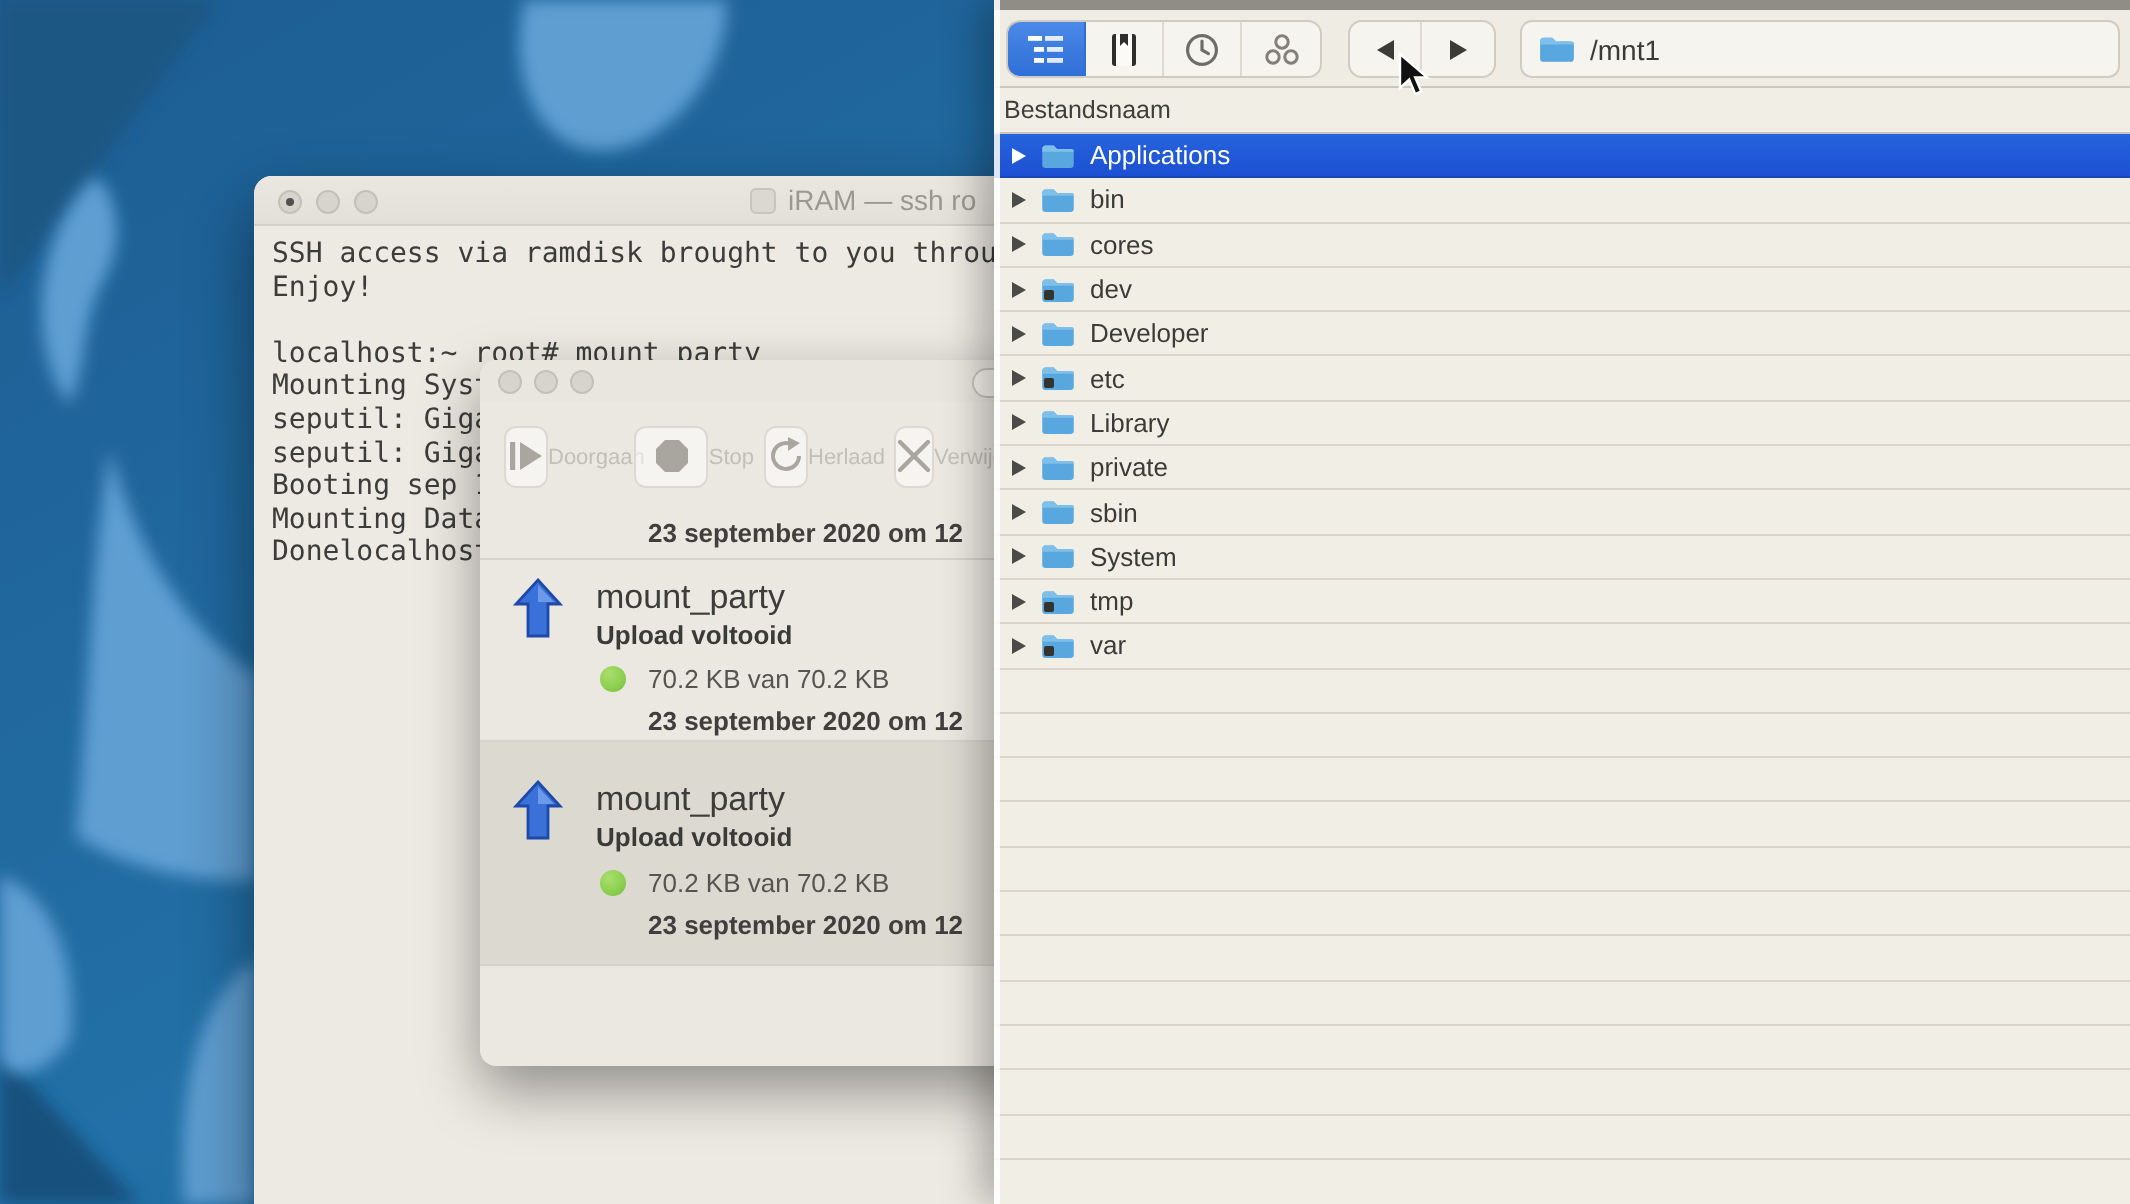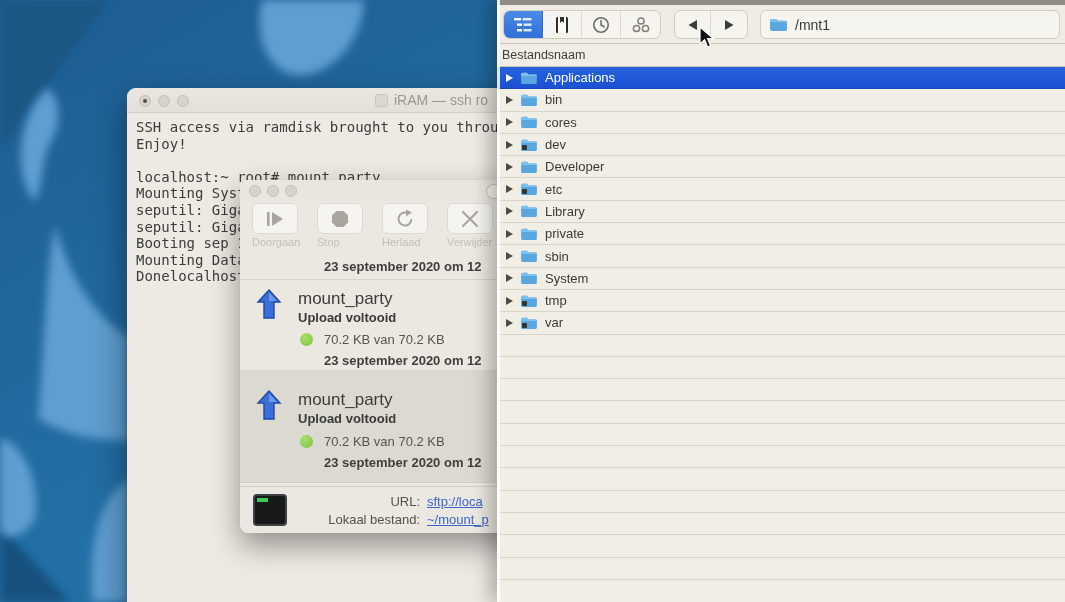--- a/index.html
+++ b/index.html
@@ -28,21 +28,21 @@
 
   
   .transfers { position:absolute; left:240px; top:180px; width:290px; height:353px; z-index:3;
     background:#ebe8e1; border-radius:8px; box-shadow:0 12px 30px rgba(0,0,0,.4); overflow:hidden; }
   .transfers .titlebar { position:relative; height:21px; background:#e9e6df; }
   .transfers .tl { top:5px; width:12px; height:12px; }
   .transfers .tl.c1 { left:9px; } .transfers .tl.c2 { left:27px; } .transfers .tl.c3 { left:45px; }
   .search-pill { position:absolute; left:246px; top:4px; width:50px; height:15px;
     border:1px solid #c7c4bd; border-right:none; border-radius:8px 0 0 8px; background:#f6f4ee; }
   .t-toolbar { position:relative; height:52px; display:flex; padding:2px 0 0 12px; gap:5px; }
-  .t-btn { width:60px; display:flex; flex-direction:column; }
+  .t-btn { width:60px; display:flex; flex-direction:row; align-items:center; }
   .t-btn .icon-box { width:46px; height:31px; background:rgba(255,255,255,.5);
     border:1px solid #ddd9d2; border-radius:6px; display:flex; align-items:center; justify-content:center;
     color:#a9a6a0; font-size:19px; line-height:1; }
   .t-btn .lbl { font-size:11px; color:#c2bfb8; margin-top:2px; }
   .t-list { position:absolute; top:73px; left:0; right:0; bottom:47px; }
   .entry { position:relative; border-bottom:1px solid #d6d3cb; }
   .entry.tail { height:27px; }
   .entry.tail .date { position:absolute; left:84px; bottom:5px; }
   .entry.e2 { height:91px; }
   .entry.e3 { height:112px; background:#dcd9d1; }
@@ -209,31 +209,20 @@
         <path d="M13,3.5 L21,12 L13,12 Z" fill="#6d9ae8"></path>
       </svg>
       <span class="name">mount_party</span>
       <span class="status">Upload voltooid</span>
       <span class="gdot"></span>
       <span class="size">70.2 KB van 70.2 KB</span>
       <span class="date">23 september 2020 om 12</span>
     </div>
   </div>
 
-  <div class="t-detail">
-    <span class="exec-icon"></span>
-    <div class="d-row r1">
-      <span class="d-lab">URL:</span>
-      <span class="d-link">sftp://loca</span>
-    </div>
-    <div class="d-row r2">
-      <span class="d-lab">Lokaal bestand:</span>
-      <span class="d-link">~/mount_p</span>
-    </div>
-  </div>
 </div>
 
 <div class="browser">
   <div class="b-topstrip"></div>
   <div class="b-toolbar">
     <div class="seg-group">
       <span class="seg sel">
         <svg width="20" height="16" viewBox="0 0 20 16">
           <rect x="1" y="1" width="7" height="2.4" fill="#fff"></rect>
             <rect x="9.5" y="1" width="9" height="2.4" fill="#fff" opacity=".85"></rect>

